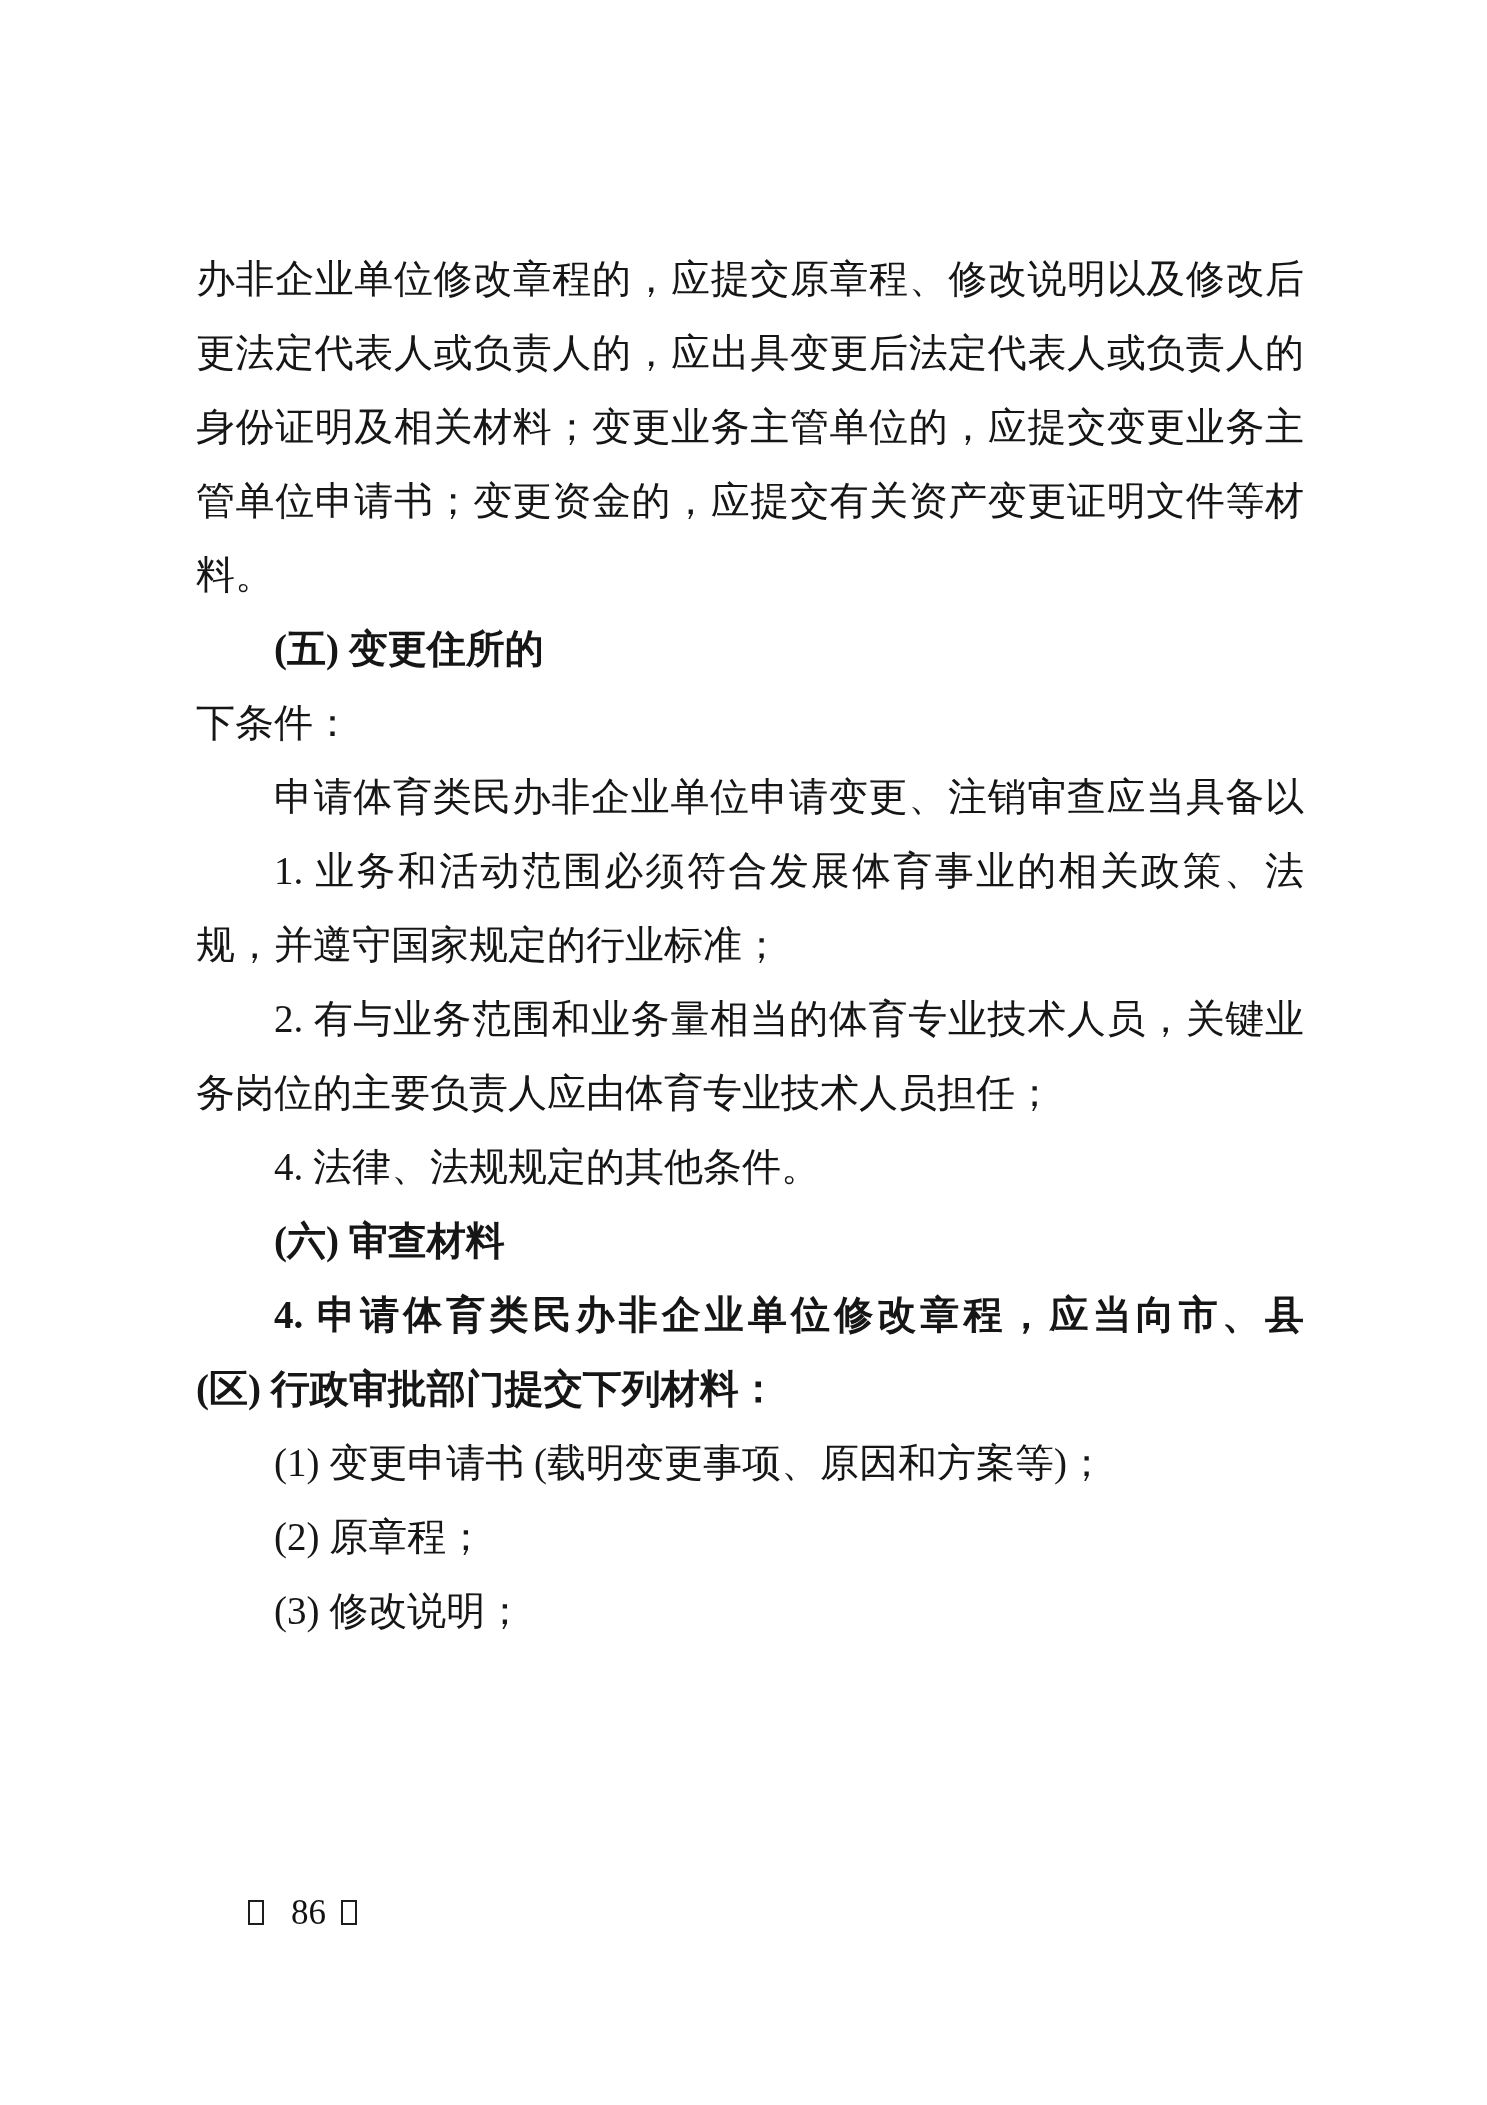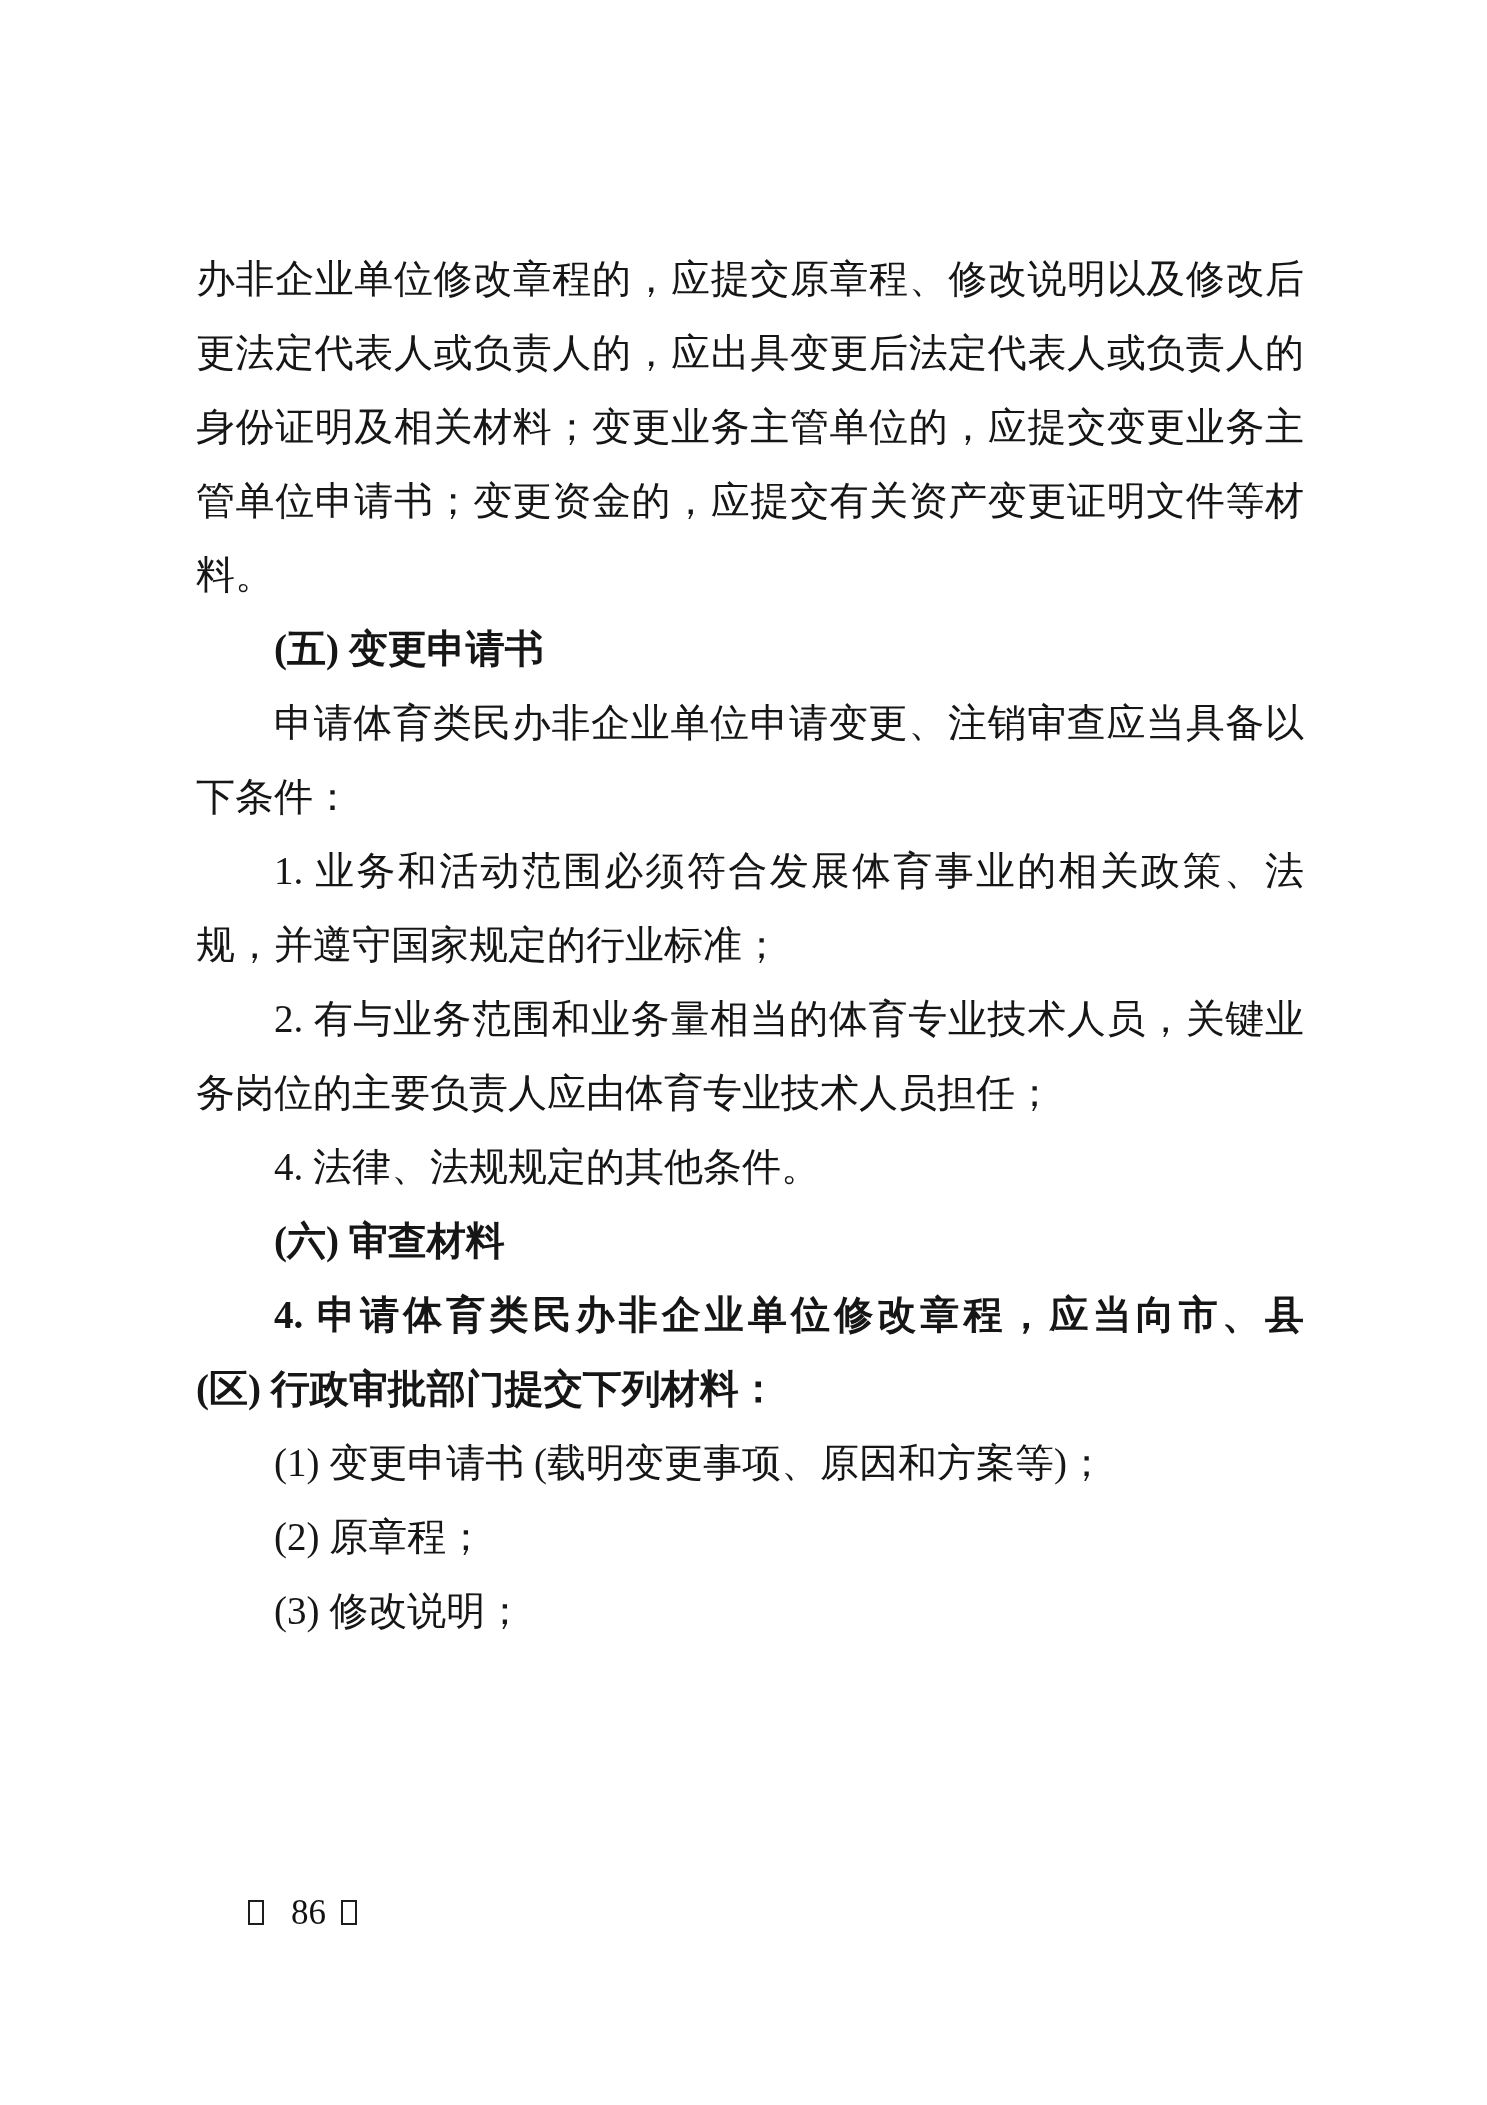--- a/index.html
+++ b/index.html
@@ -67,23 +67,23 @@
 </head>
 <body>
 
 <div class="page">
   <div class="content">
       <div class="ln full">办非企业单位修改章程的，应提交原章程、修改说明以及修改后</div>
       <div class="ln full">更法定代表人或负责人的，应出具变更后法定代表人或负责人的</div>
       <div class="ln full">身份证明及相关材料；变更业务主管单位的，应提交变更业务主</div>
       <div class="ln full">管单位申请书；变更资金的，应提交有关资产变更证明文件等材</div>
       <div class="ln">料。</div>
-      <div class="ln indent bold">(五) 变更申请书</div>
+      <div class="ln indent bold">(五) 变更住所的</div>
+      <div class="ln">下条件：</div>
       <div class="ln indent full">申请体育类民办非企业单位申请变更、注销审查应当具备以</div>
-      <div class="ln">下条件：</div>
       <div class="ln indent full">1. 业务和活动范围必须符合发展体育事业的相关政策、法</div>
       <div class="ln">规，并遵守国家规定的行业标准；</div>
       <div class="ln indent full">2. 有与业务范围和业务量相当的体育专业技术人员，关键业</div>
       <div class="ln">务岗位的主要负责人应由体育专业技术人员担任；</div>
       <div class="ln indent">4. 法律、法规规定的其他条件。</div>
       <div class="ln indent bold">(六) 审查材料</div>
       <div class="ln indent bold full">4. 申请体育类民办非企业单位修改章程，应当向市、县</div>
       <div class="ln bold">(区) 行政审批部门提交下列材料：</div>
       <div class="ln indent">(1) 变更申请书 (载明变更事项、原因和方案等)；</div>
       <div class="ln indent">(2) 原章程；</div>

